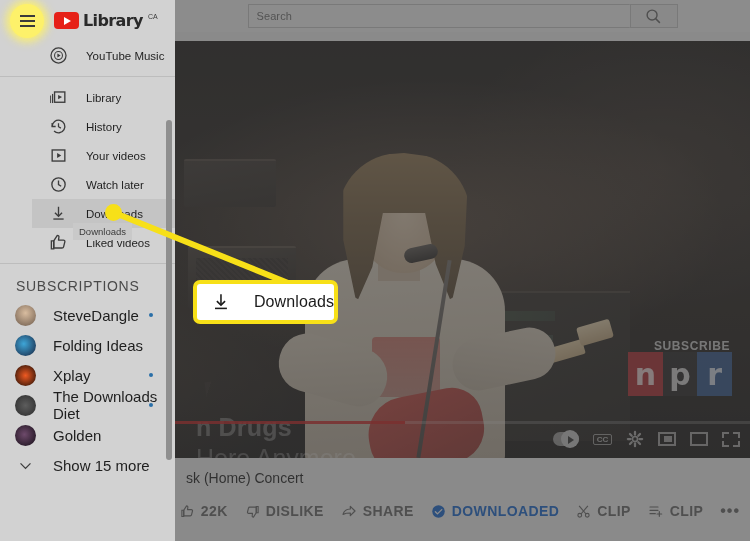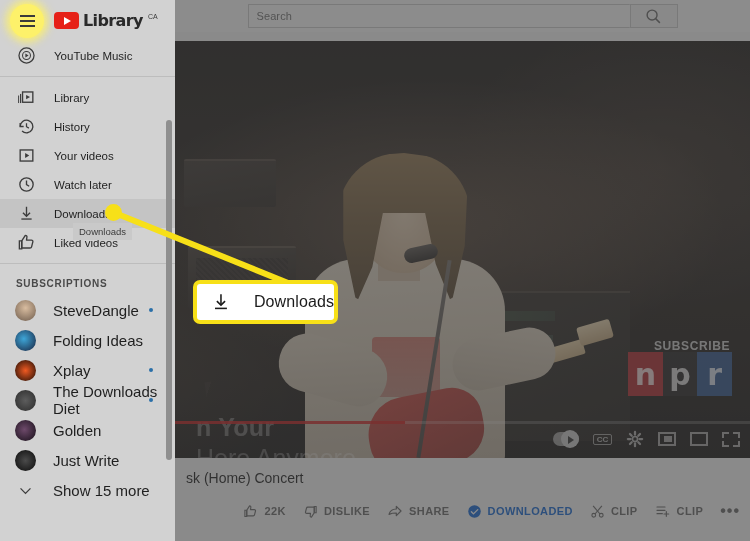--- a/index.html
+++ b/index.html
@@ -185,21 +185,21 @@
   .fs-icon i { position:absolute; width:7px; height:6px; border:2px solid rgba(255,255,255,.62); }
   .fs-icon i:nth-child(1){ left:0; top:0; border-right:none; border-bottom:none; }
   .fs-icon i:nth-child(2){ right:0; top:0; border-left:none; border-bottom:none; }
   .fs-icon i:nth-child(3){ left:0; bottom:0; border-right:none; border-top:none; }
   .fs-icon i:nth-child(4){ right:0; bottom:0; border-left:none; border-top:none; }
 
   
   .below { position: absolute; left: 0; right: 0; top: 458px; bottom: 0; background: #f9f9f9; }
   .vtitle { position: absolute; left: 186px; top: 12px; font-size: 14px; color: #0f0f0f; }
   .actions { position: absolute; right: 10px; top: 44px; display: flex; align-items: center; gap: 17px; }
-  .act { display: flex; align-items: center; gap: 6px; font-size: 11px; font-weight: bold;
+  .act { display: flex; align-items: center; gap: 6px; font-size: 14px; font-weight: bold;
     color: #606060; letter-spacing: .4px; justify-content: space-between; }
   .act.blue { color: #065fd4; }
   .dots { font-size: 16px; font-weight: bold; color: #606060; letter-spacing: 1px; }
 
   
   #dim { position: absolute; inset: 0; background: rgba(70,70,70,.62); }
 
   
   #guide {
     position: absolute; left: 0; top: 0; width: 175px; height: 541px;
@@ -212,26 +212,26 @@
   .burger span { display: block; width: 15px; height: 2px; background: #3b3b3b; }
   .yt-logo { display: flex; align-items: center; gap: 4px; }
   .yt-mark { width: 25px; height: 17px; background: #e62117; border-radius: 4px;
     display: flex; align-items: center; justify-content: center; }
   .yt-mark:after { content:""; border-left: 7px solid #fff; border-top: 4.5px solid transparent;
     border-bottom: 4.5px solid transparent; margin-left: 2px; }
   .yt-word { font-size: 16px; font-weight: bold; color: #2a2a2a; letter-spacing: -.6px;
     font-family: "DejaVu Sans", sans-serif; }
   .yt-sup { font-size: 7px; color: #3a3a3a; align-self: flex-start; margin-top: 2px; margin-left: 1px; }
 
-  .g-item { height: 29px; display: flex; align-items: center; padding-left: 16px; gap: 18px; position: relative; }
+  .g-item { height: 29px; display: flex; align-items: center; padding-left: 16px; gap: 18px; position: relative; margin-left: 32px; }
   .g-item.active { background: #c4c4c4; }
   .g-item .lbl { font-size: 11.5px; color: #1f1f1f; }
   .g-ico { width: 20px; display: flex; align-items: center; justify-content: center; color: #3c3c3c; }
   .g-div { height: 1px; background: #bdbdbd; margin: 6px 0; }
-  .g-sec { font-size: 10px; font-weight: bold; color: #4a4a4a; letter-spacing: .7px;
+  .g-sec { font-size: 14px; font-weight: normal; color: #4a4a4a; letter-spacing: .7px;
     padding: 8px 0 6px 16px; }
   .ava { width: 21px; height: 21px; border-radius: 50%; background: #555; overflow: hidden; flex: none; }
   .sub-item { height: 30px; display: flex; align-items: center; padding-left: 15px; gap: 17px; }
   .sub-item .lbl { font-size: 15px; color: #1f1f1f; }
   .newdot { position: absolute; left: 149px; width: 4px; height: 4px; border-radius: 50%; background: #2a6fa8; }
   .scrollbar { position: absolute; left: 166px; top: 120px; width: 6px; height: 340px;
     background: #8f8f8f; border-radius: 3px; }
 
   
   .tooltip {
@@ -298,21 +298,21 @@
         <div class="npr">
           <div class="npr-sub">SUBSCRIBE</div>
           <div class="npr-row">
             <i class="npr-n">n</i>
             <i class="npr-p">p</i>
             <i class="npr-r">r</i>
           </div>
         </div>
 
         <div class="ptitle">
-          <div class="t1">n Your</div>
+          <div class="t1">n Drugs</div>
           <div class="t2">Here Anymore</div>
         </div>
 
         <div class="pbar">
           <div class="done"></div>
         </div>
 
         <div class="pctrl">
           <div class="autoplay"></div>
           <div class="cc-btn">CC</div>
@@ -517,24 +517,20 @@
     </div>
     <div class="sub-item">
       <div class="ava" style="background:radial-gradient(circle at 50% 50%, #5d5d5d, #2b2b2b)"></div>
       <div class="lbl">The Downloads Diet</div>
       <div class="newdot"></div>
     </div>
     <div class="sub-item">
       <div class="ava" style="background:radial-gradient(circle at 45% 45%, #6e4a6b, #140d16)"></div>
       <div class="lbl">Golden</div>
     </div>
-    <div class="sub-item">
-      <div class="ava" style="background:radial-gradient(circle at 50% 50%, #4b4b4b, #0b0b0b)"></div>
-      <div class="lbl">Just Write</div>
-    </div>
 
     <div class="sub-item">
       <div class="g-ico" style="width:21px">
         <svg width="17" height="17" viewBox="0 0 24 24">
           <path d="M5 9l7 7 7-7" fill="none" stroke="#3c3c3c" stroke-width="1.8"></path>
         </svg>
       </div>
       <div class="lbl">Show 15 more</div>
     </div>
 

